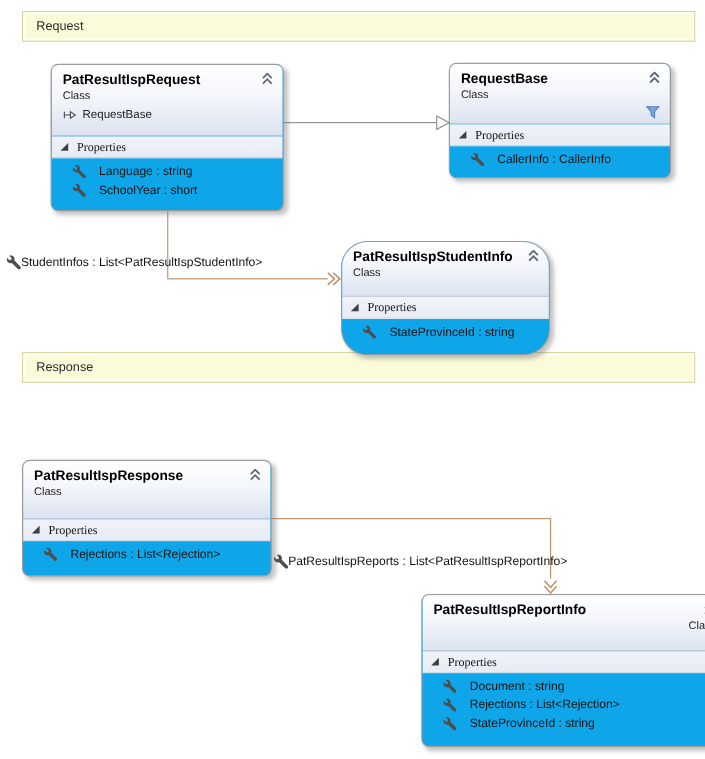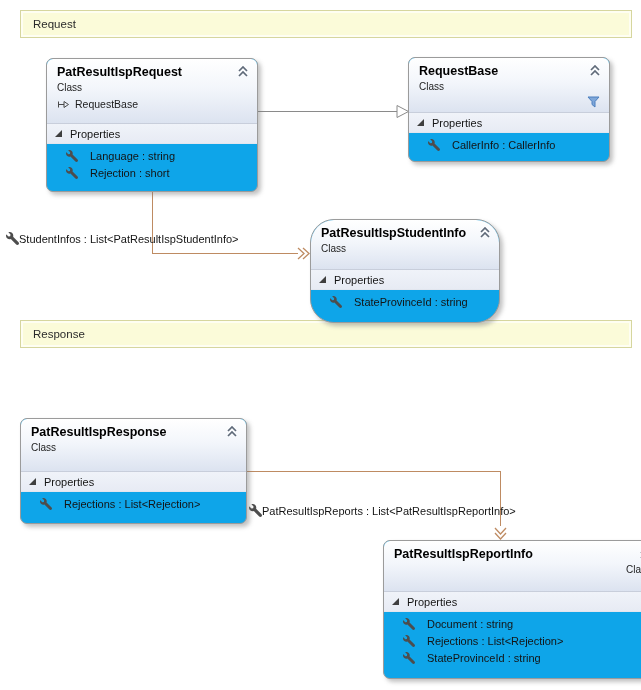--- a/index.html
+++ b/index.html
@@ -49,20 +49,21 @@
 
   .compartment-header {
     height: 21px;
     background: linear-gradient(to bottom, #F0F3F9, var(--compartment-bg, #E7EBF4));
     border-top: 1px solid #C8CEDB;
     border-bottom: 1px solid #E2E6EF;
     display: flex; align-items: center;
     padding-left: 7px; gap: 7px;
     font-size: 11px; color: #141414;
     box-sizing: border-box;
+    font-family: Liberation Serif, serif;
   }
   .rows { padding: 3px 0 0 19px; }
   .prop-row {
     display: flex; align-items: center; gap: 12px;
     height: 17px; font-size: 11px; color: #141414; white-space: nowrap;
   }
   .prop-row svg { flex: 0 0 auto; }
 
   
   .hline { position: absolute; height: 0; border-top: 1px solid; }
@@ -152,21 +153,21 @@
       <div class="prop-row">
         <svg width="12" height="12" viewBox="0 0 512 512" style="transform:scaleX(-1);">
           <path fill="#4D4D4D" d="M507.7 109.1c-2.2-9-13.5-12.1-20.1-5.5l-74.4 74.4-67.9-11.3-11.3-67.9 74.4-74.4c6.6-6.6 3.4-17.9-5.7-20.2-47.4-11.7-99.6.9-136.6 37.9-39.6 39.6-50.5 97.1-34 147.2L18.7 402.8c-25 25-25 65.5 0 90.5s65.5 25 90.5 0l213.2-213.2c50.1 16.7 107.5 5.7 147.4-34.2 37.1-37.1 49.7-89.3 37.9-136.8z"></path>
         </svg>
         <span>Language : string</span>
       </div>
       <div class="prop-row">
         <svg width="12" height="12" viewBox="0 0 512 512" style="transform:scaleX(-1);">
           <path fill="#4D4D4D" d="M507.7 109.1c-2.2-9-13.5-12.1-20.1-5.5l-74.4 74.4-67.9-11.3-11.3-67.9 74.4-74.4c6.6-6.6 3.4-17.9-5.7-20.2-47.4-11.7-99.6.9-136.6 37.9-39.6 39.6-50.5 97.1-34 147.2L18.7 402.8c-25 25-25 65.5 0 90.5s65.5 25 90.5 0l213.2-213.2c50.1 16.7 107.5 5.7 147.4-34.2 37.1-37.1 49.7-89.3 37.9-136.8z"></path>
         </svg>
-        <span>Rejection : short</span>
+        <span>SchoolYear : short</span>
       </div>
     </div>
   </div>
 
   <div class="class-box" style="left:408px; top:57px; width:202px; height:105px;">
     <div class="box-header" style="height:54px;">
       <div class="title-row">
         <span class="box-title">RequestBase</span>
         <svg class="collapse-btn" width="12" height="11" viewBox="0 0 12 11" fill="none" stroke="#5f6a79" stroke-width="1.7">
           <path d="M2 5 L6 1 L10 5"></path>

